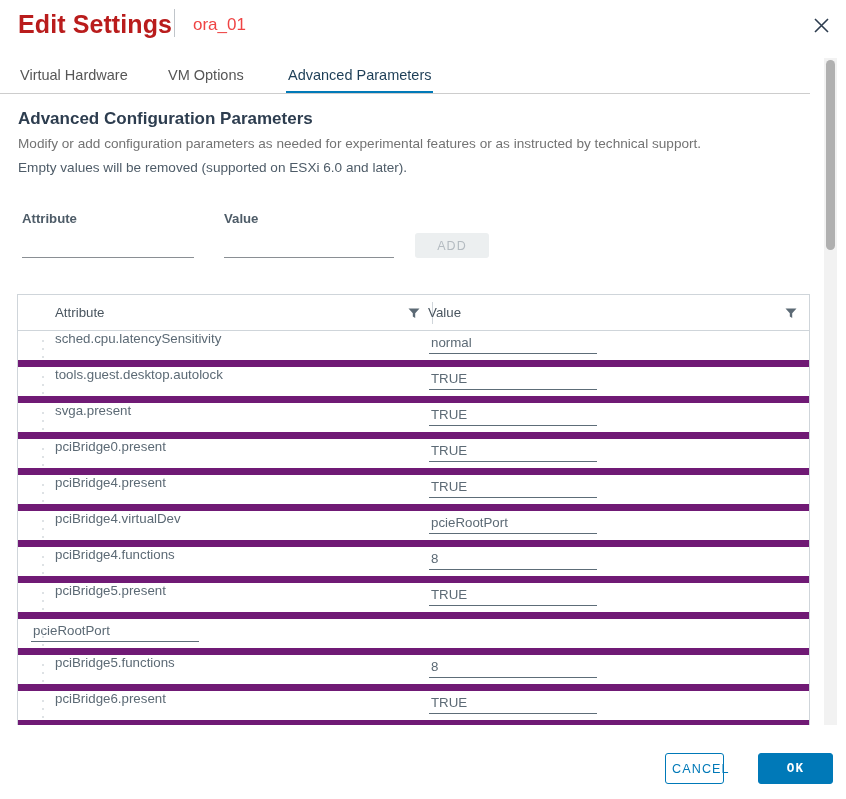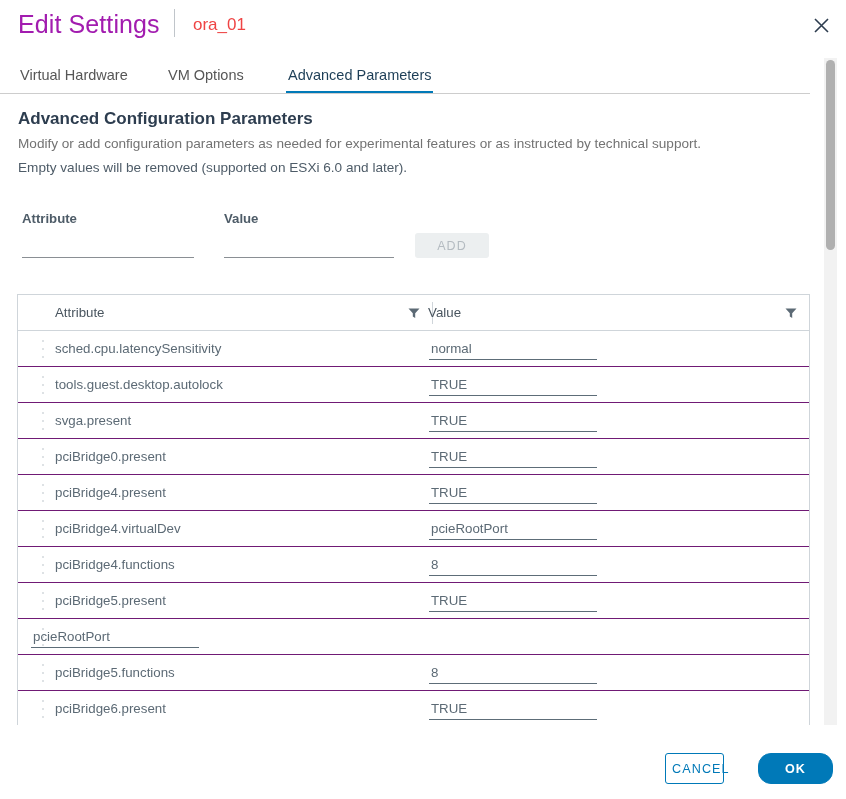--- a/index.html
+++ b/index.html
@@ -12,21 +12,21 @@
     overflow: hidden;
     position: relative;
   }
 
   
   .titlebar {
     position: absolute; left: 0; top: 0; width: 846px; height: 50px;
   }
   .title-main {
     position: absolute; left: 18px; top: 8px;
-    font-size: 25px; font-weight: 400; color: #a21caf;
+    font-size: 25px; font-weight: 700; color: #b91c1c;
     letter-spacing: .1px; line-height: 32px;
   }
   .title-sep {
     position: absolute; left: 174px; top: 9px;
     width: 1px; height: 28px; background: #c0c5ca;
   }
   .title-sub {
     position: absolute; left: 193px; top: 13px;
     font-size: 17px; font-weight: 400; color: #ef4444; line-height: 24px;
   }
@@ -122,22 +122,22 @@
     width: 1px; height: 22px; background: #cfd5da;
   }
   .filter-icon {
     position: absolute; width: 14px; height: 14px; cursor: pointer;
   }
   .filter-attr { left: 389px; top: 11px; }
   .filter-val  { right: 11px; top: 11px; }
   .filter-icon svg { display: block; }
 
   .trow {
-    display: flex; align-items: center; height: 36px;
-    border-bottom: 1px solid #701a75; position: relative;
+    display: flex; height: 36px;
+    border-bottom: 7px solid #701a75; position: relative;
   }
   .drag-handle {
     position: absolute; left: 22px; top: 9px;
     width: 6px; height: 18px; cursor: grab;
     display: flex; flex-direction: column; justify-content: space-between;
     align-items: center;
   }
   .drag-handle i {
     display: block; width: 2px; height: 2px; background: #d3d8dc; border-radius: 50%;
   }
@@ -166,23 +166,23 @@
 
   
   .btn-cancel {
     position: absolute; left: 665px; top: 753px; width: 59px; height: 31px;
     background: #ffffff; border: 1px solid #0079b8; border-radius: 3px;
     color: #0079b8; font-size: 12.6px; letter-spacing: 1.1px;
     font-family: "Liberation Sans", sans-serif; cursor: pointer;
   }
   .btn-ok {
     position: absolute; left: 758px; top: 753px; width: 75px; height: 31px;
-    background: #0079b8; border: 1px solid #0079b8; border-radius: 13px;
+    background: #0079b8; border: 1px solid #0079b8; border-radius: 3px;
     color: #ffffff; font-size: 12.6px; font-weight: bold; letter-spacing: 1.1px;
-    font-family: Liberation Sans, sans-serif; cursor: pointer;
+    font-family: Liberation Mono, monospace; cursor: pointer;
   }
 </style>
 </head>
 <body>
 
 <div class="titlebar">
   <div class="title-main">Edit Settings</div>
   <div class="title-sep"></div>
   <div class="title-sub">ora_01</div>
   <button class="close-btn">

